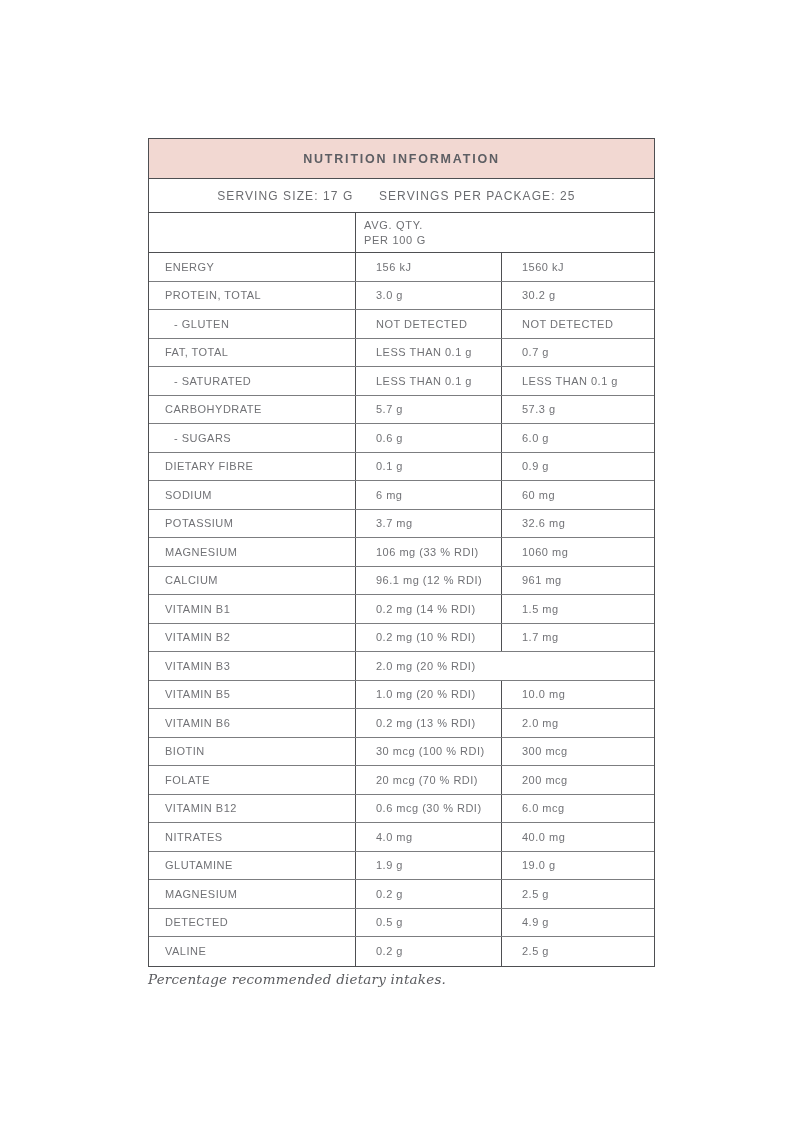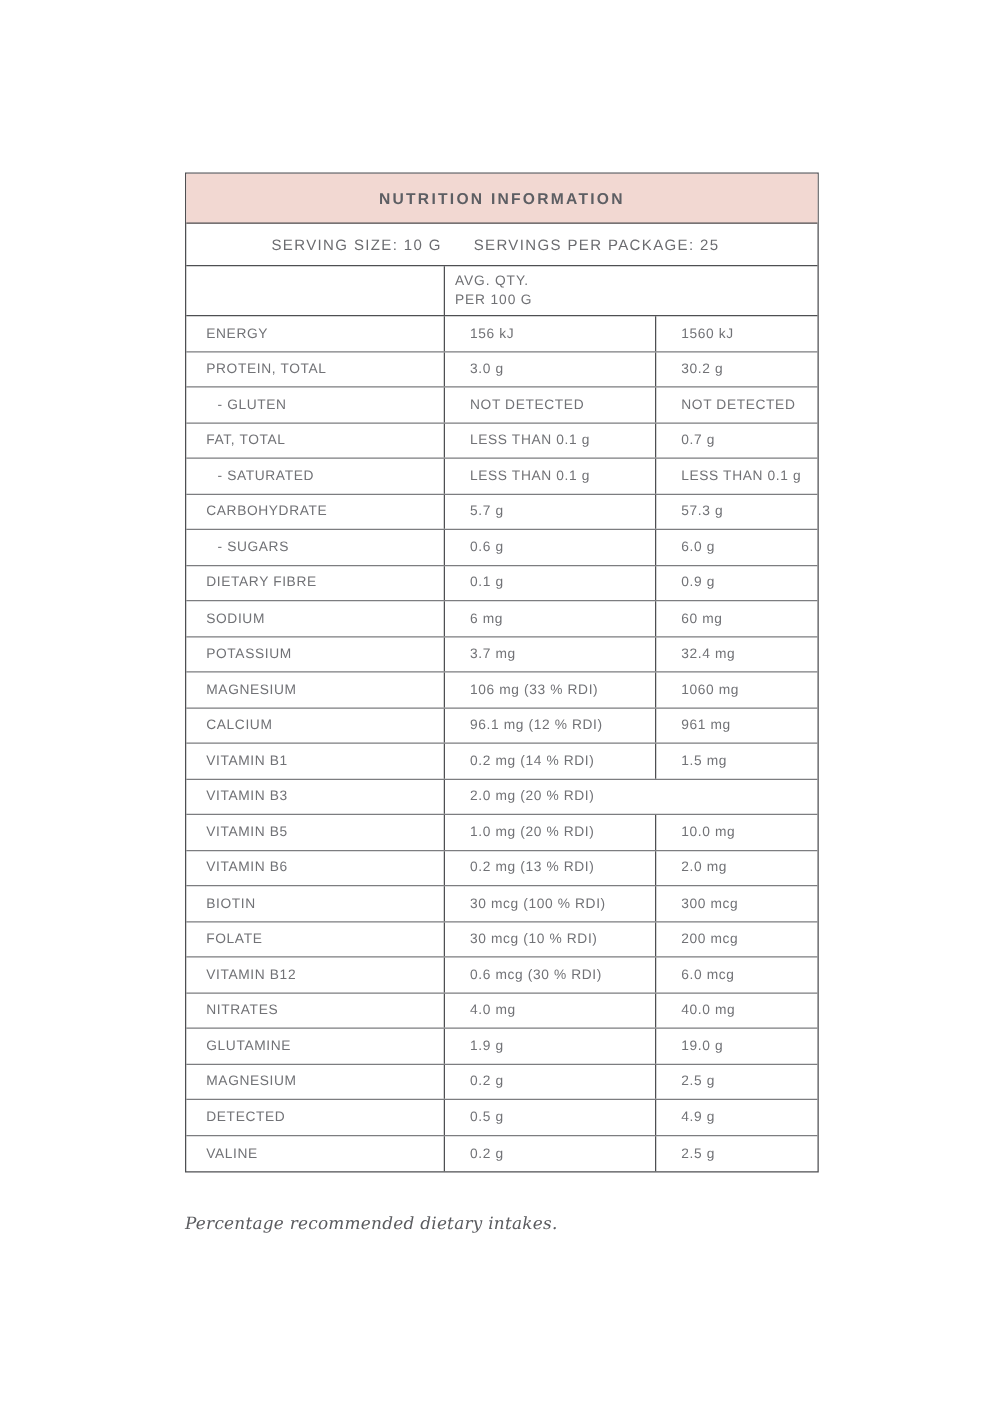--- a/index.html
+++ b/index.html
@@ -72,21 +72,21 @@
   .row .label { width: 206px; flex: none; padding-left: 16px; color: #717276; }
   .row.sub .label { padding-left: 25px; }
   .row .val {
     width: 146px; flex: none;
     border-left: 1.5px solid #4e4f52;
     padding-left: 20px; color: #717276;
   }
   .row .val2 {
     flex: 1;
     border-left: 1.5px solid #4e4f52;
-    padding-left: 20px; color: #717276; margin-left: 23px;
+    padding-left: 20px; color: #717276;
   }
 
   .footnote {
     position: absolute;
     left: 148px; top: 971px;
     font-family: "DejaVu Serif", serif;
     font-style: italic;
     font-size: 13.5px;
     color: #5a5b5f;
     letter-spacing: 0.2px;
@@ -98,21 +98,21 @@
 
 <div class="page">
 
   <div class="nutrition-table">
 
     <div class="title-row">
       <span>NUTRITION INFORMATION</span>
     </div>
 
     <div class="serving-row">
-      <span class="serving-size">SERVING SIZE: 10 G</span>
+      <span class="serving-size">SERVING SIZE: 17 G</span>
       <span class="servings-per-package">SERVINGS PER PACKAGE: 25</span>
     </div>
 
     <div class="header-row">
       <div class="cell col-label"></div>
       <div class="cell col-val2">
         <span class="pre-line">AVG. QTY.
 PER 100 G</span>
       </div>
     </div>
@@ -159,59 +159,64 @@
           <div class="cell val2">0.9 g</div>
         </div>
         <div class="row">
           <div class="cell label">SODIUM</div>
           <div class="cell val">6 mg</div>
           <div class="cell val2">60 mg</div>
         </div>
         <div class="row">
           <div class="cell label">POTASSIUM</div>
           <div class="cell val">3.7 mg</div>
-          <div class="cell val2">32.4 mg</div>
+          <div class="cell val2">32.6 mg</div>
         </div>
         <div class="row">
           <div class="cell label">MAGNESIUM</div>
           <div class="cell val">106 mg (33 % RDI)</div>
           <div class="cell val2">1060 mg</div>
         </div>
         <div class="row">
           <div class="cell label">CALCIUM</div>
           <div class="cell val">96.1 mg (12 % RDI)</div>
           <div class="cell val2">961 mg</div>
         </div>
         <div class="row">
           <div class="cell label">VITAMIN B1</div>
           <div class="cell val">0.2 mg (14 % RDI)</div>
           <div class="cell val2">1.5 mg</div>
         </div>
         <div class="row">
+          <div class="cell label">VITAMIN B2</div>
+          <div class="cell val">0.2 mg (10 % RDI)</div>
+          <div class="cell val2">1.7 mg</div>
+        </div>
+        <div class="row">
           <div class="cell label">VITAMIN B3</div>
           <div class="cell val">2.0 mg (20 % RDI)</div>
         </div>
         <div class="row">
           <div class="cell label">VITAMIN B5</div>
           <div class="cell val">1.0 mg (20 % RDI)</div>
           <div class="cell val2">10.0 mg</div>
         </div>
         <div class="row">
           <div class="cell label">VITAMIN B6</div>
           <div class="cell val">0.2 mg (13 % RDI)</div>
           <div class="cell val2">2.0 mg</div>
         </div>
         <div class="row">
           <div class="cell label">BIOTIN</div>
           <div class="cell val">30 mcg (100 % RDI)</div>
           <div class="cell val2">300 mcg</div>
         </div>
         <div class="row">
           <div class="cell label">FOLATE</div>
-          <div class="cell val">30 mcg (10 % RDI)</div>
+          <div class="cell val">20 mcg (70 % RDI)</div>
           <div class="cell val2">200 mcg</div>
         </div>
         <div class="row">
           <div class="cell label">VITAMIN B12</div>
           <div class="cell val">0.6 mcg (30 % RDI)</div>
           <div class="cell val2">6.0 mcg</div>
         </div>
         <div class="row">
           <div class="cell label">NITRATES</div>
           <div class="cell val">4.0 mg</div>

